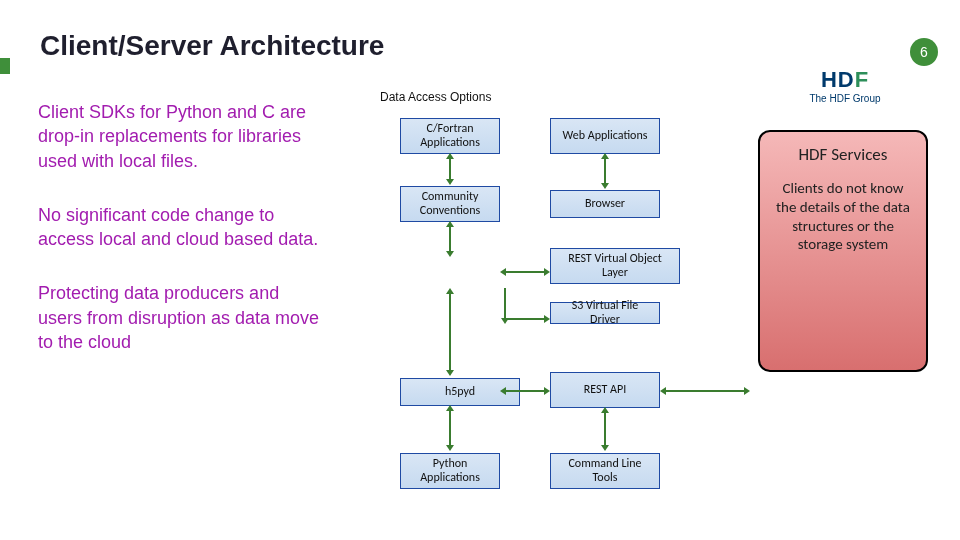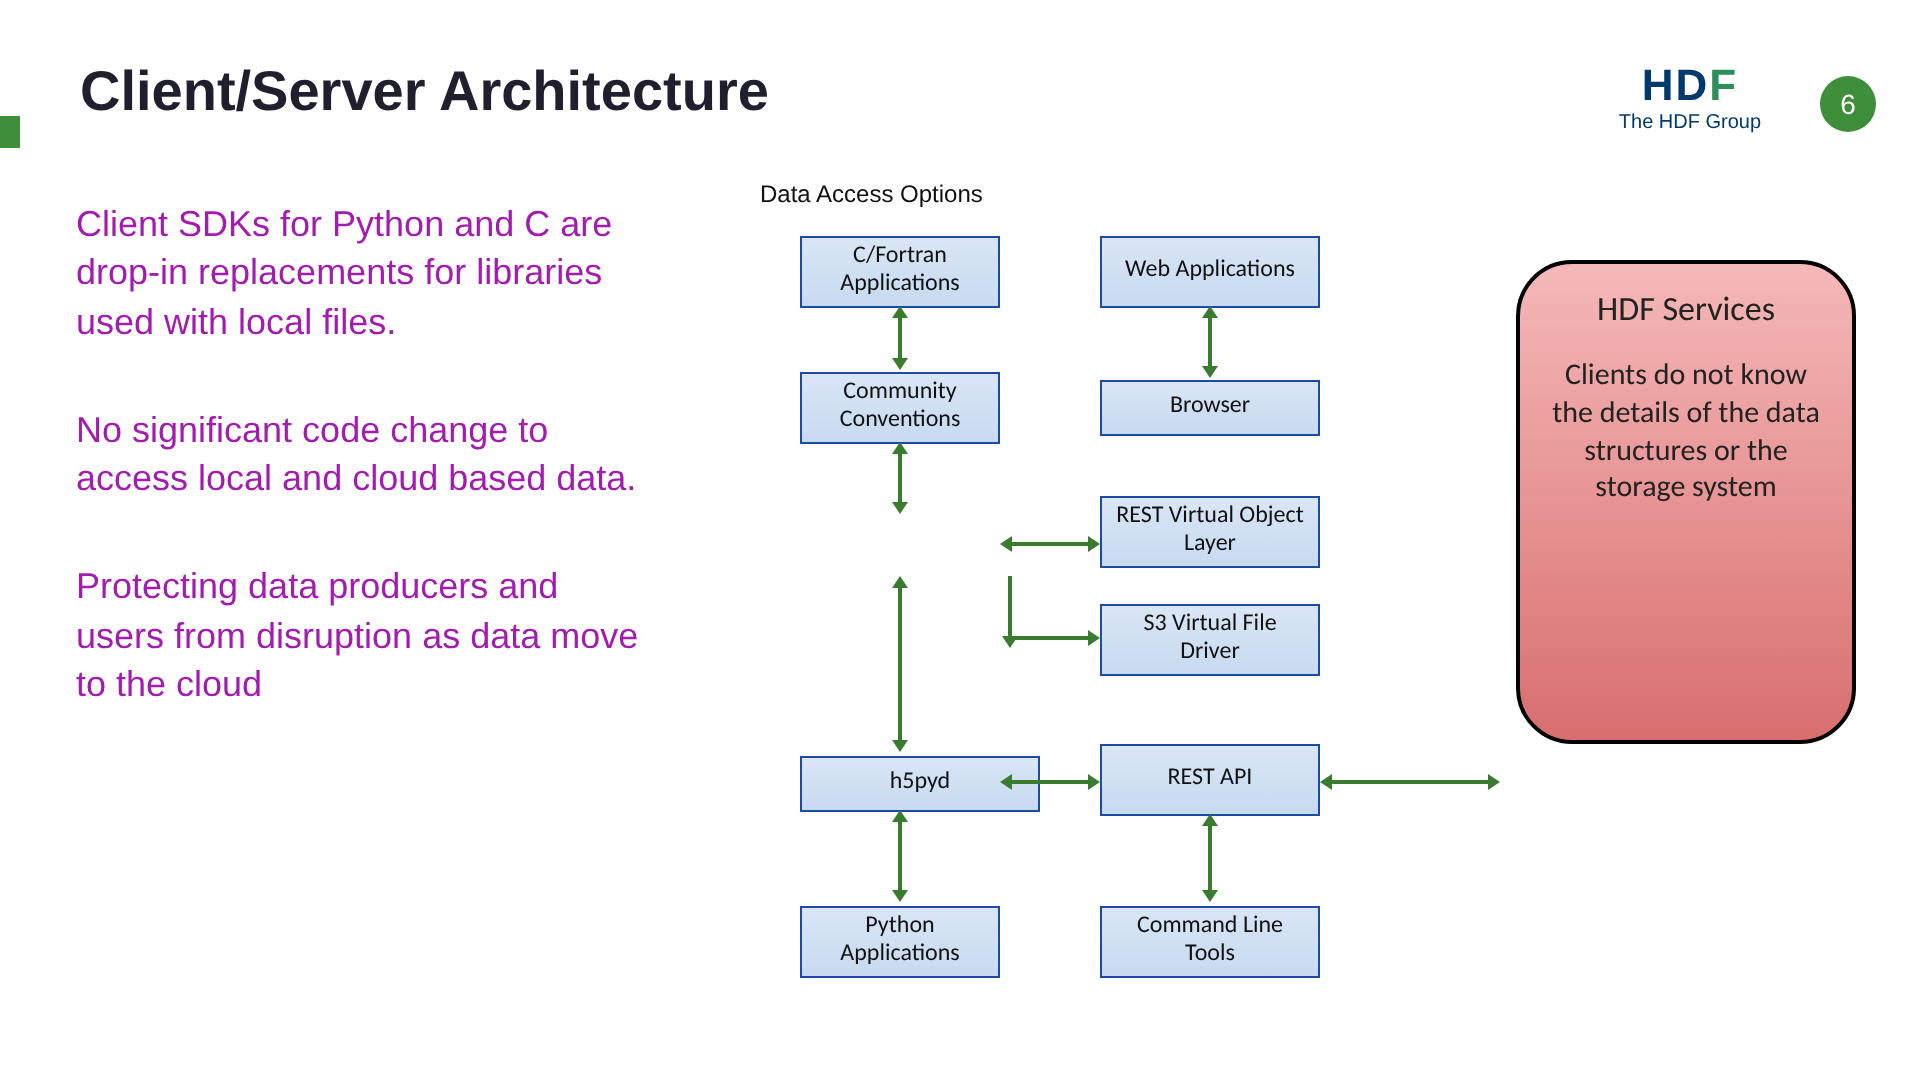--- a/index.html
+++ b/index.html
@@ -16,21 +16,21 @@
   }
   .pagebadge {
     position:absolute; right:22px; top:38px;
     width:28px; height:28px; border-radius:50%;
     background:#3f8f3a; color:#fff; font-size:14px;
     display:flex; align-items:center; justify-content:center;
   }
   .logo {
     position:absolute; right:60px; top:30px; width:110px; text-align:center;
   }
-  .logo-top { font-size:22px; font-weight:bold; color:#003a6c; letter-spacing:1px;}
+  .logo-top { font-size:22px; font-weight:bold; color:#003a6c; letter-spacing:1px;margin-top:37px;}
   .logo-top .accentF { color:#2d8f5a; }
   .logo-sub { font-size:10px; color:#003a6c; }
 
   .leftcol {
     position:absolute; left:38px; top:100px; width:290px;
     font-size:18px; line-height:1.35; color:#a21caf;
   }
   .leftcol p { margin-bottom:30px; }
 
   .diagram-title {
@@ -68,21 +68,21 @@
   }
   .arrow.h::before { left:-5px;  border-right:6px solid #3a7c2f; }
   .arrow.h::after  { right:-5px; border-left:6px solid #3a7c2f; }
   .arrow.h.uni::before { display:none; }
   .arrow.v.down::before { display:none; }
 
   
   .services {
     position:absolute; left:758px; top:130px;
     width:170px; height:242px;
-    border:2px solid #000; border-radius:28px;
+    border:2px solid #000; border-radius:12px;
     background:linear-gradient(#f5b8b8,#d86f6f);
     padding:12px 10px; text-align:center;
     font-family:"Calibri",Arial,sans-serif;
   }
   .services-title { font-size:17px; color:#222; margin-bottom:14px;}
   .services-note  { font-size:15px; color:#222; line-height:1.25; padding:0 4px;}
 </style>
 </head>
 <body>
 
@@ -110,23 +110,23 @@
 <div class="diagram-title">Data Access Options</div>
 
 <div class="diagram">
 
   <div class="dbox" style="left:30px; top:0;   width:100px; height:36px;">C/Fortran Applications</div>
   <div class="dbox" style="left:180px;top:0;   width:110px; height:36px;">Web Applications</div>
 
   <div class="dbox" style="left:30px; top:68px; width:100px; height:36px;">Community Conventions</div>
   <div class="dbox" style="left:180px;top:72px; width:110px; height:28px;">Browser</div>
 
-  <div class="dbox" style="left:180px;top:130px;width:110px; height:36px;">REST Virtual Object Layer</div>
+  <div class="dbox" style="left:180px;top:130px;width:130px; height:36px;">REST Virtual Object Layer</div>
 
-  <div class="dbox" style="left:180px;top:184px;width:110px; height:36px;">S3 Virtual File Driver</div>
+  <div class="dbox" style="left:180px;top:184px;width:110px; height:22px;">S3 Virtual File Driver</div>
 
   <div class="dbox" style="left:30px; top:260px;width:120px; height:28px;">h5pyd</div>
   <div class="dbox" style="left:180px;top:254px;width:110px; height:36px;">REST API</div>
 
   <div class="dbox" style="left:30px; top:335px;width:100px; height:36px;">Python Applications</div>
   <div class="dbox" style="left:180px;top:335px;width:110px; height:36px;">Command Line Tools</div>
 
   <div class="arrow v" style="left:79px; top:40px; height:22px;"></div>
   <div class="arrow v" style="left:79px; top:108px; height:26px;"></div>
   <div class="arrow v" style="left:79px; top:175px; height:78px;"></div>

